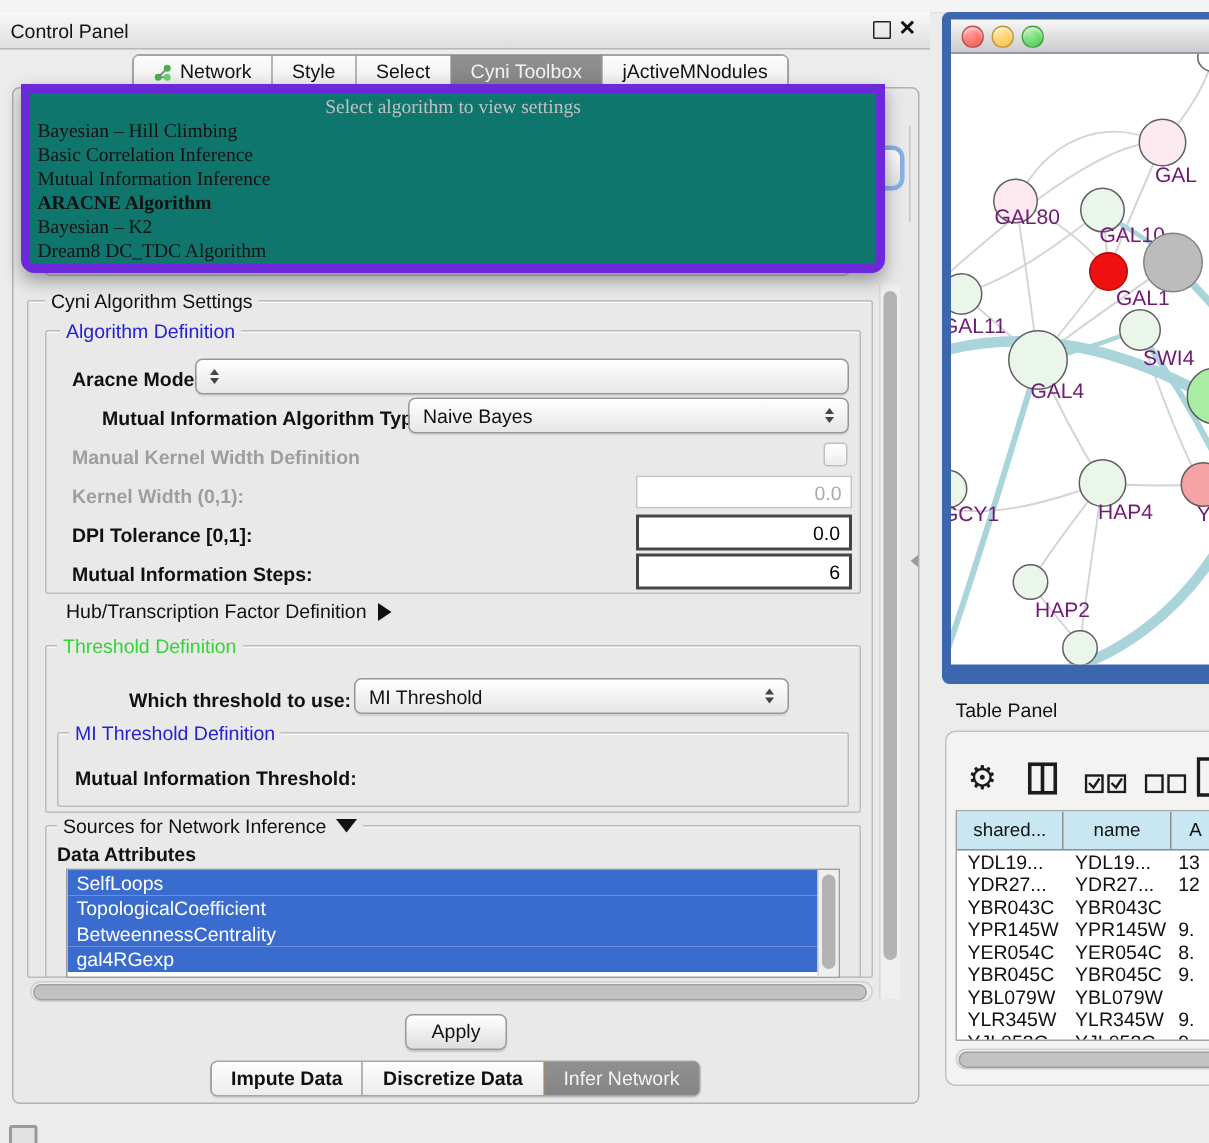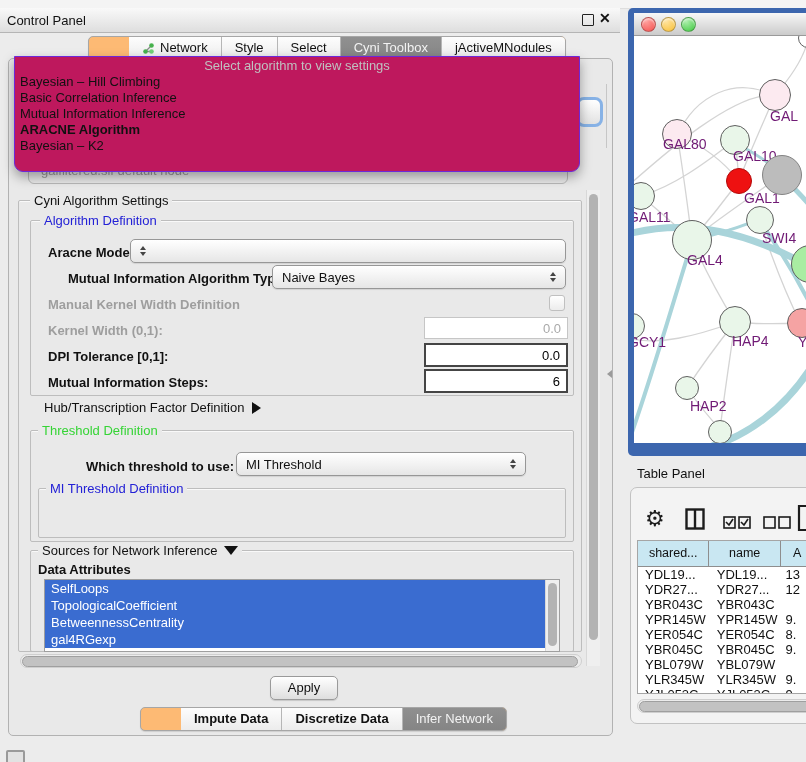--- a/index.html
+++ b/index.html
@@ -6,37 +6,37 @@
   #app{position:relative;width:806px;height:762px;background:#ececec;overflow:hidden;
        font-family:"Liberation Sans",sans-serif;color:#111;}
   .abs{position:absolute;}
   
   .topstrip{left:0;top:0;width:806px;height:8px;background:#f4f4f4;border-bottom:1px solid #dedede;}
   .titlebar{left:0;top:8px;width:620px;height:24px;background:linear-gradient(#f9f9f9,#dedede);
             border-bottom:1px solid #b5b5b5;display:flex;align-items:center;}
   .titlebar .t{font-size:13px;margin-left:7px;}
   .winbtn-sq{position:absolute;left:582px;top:6px;width:10px;height:10px;border:1.5px solid #222;border-radius:1px;}
   .winbtn-x{position:absolute;left:599px;top:2px;font-size:14px;font-weight:bold;color:#111;}
-  .tabbar{display:flex;border:1px solid #a6a6a6;border-radius:5px;overflow:hidden;background:#fdba74;
-          box-shadow:0 1px 1px rgba(0,0,0,.12);padding-left:40px;}
+  .tabbar{display:flex;border:1px solid #a6a6a6;border-radius:5px;overflow:hidden;background:#a16207;
+          box-shadow:0 1px 1px rgba(0,0,0,.12);}
   .tab{padding:0 13px;height:22px;line-height:22px;font-size:13px;border-right:1px solid #b6b6b6;
        background:linear-gradient(#fdfdfd,#ececec);display:flex;align-items:center;gap:5px;white-space:nowrap;}
   .tab:last-child{border-right:none;}
   .tab.sel{background:linear-gradient(var(--tab_gray),#858585);color:#f3f3f3;}
   .content-panel{left:8px;top:58px;width:603px;height:676px;background:#e9e9e9;
                  border:1px solid #b2b2b2;border-radius:5px;}
   
   .bg-combo{left:28px;top:156px;width:540px;height:28px;border:1px solid #b8b8b8;border-radius:6px;
             background:#e8e8e8;z-index:5;font-size:13px;color:#9a9a9a;line-height:28px;padding-left:12px;box-sizing:border-box;}
   .bg-combo-focus{left:576px;top:97px;width:27px;height:30px;border:3px solid #87b2e6;border-radius:8px;
                   background:linear-gradient(#fff,#e2e2e2);z-index:5;box-sizing:border-box;}
   .etchline{left:606px;top:84px;width:1px;height:64px;background:#c6c6c6;z-index:4;}
   
-  .popup{left:14px;top:56px;width:564px;height:114px;background:#be185d;border:1px solid #6d28d9;
-         border-radius:0 0 9px 9px;box-shadow:0 5px 12px rgba(0,0,0,.35);z-index:50;overflow:hidden;}
+  .popup{left:14px;top:56px;width:564px;height:114px;background:#0f766e;border:6px solid #6d28d9;
+         border-radius:0 0 9px 9px;box-shadow:0 5px 12px rgba(0,0,0,.35);z-index:50;overflow:hidden;font-family:Liberation Serif, serif;}
   .popup .ph{color:#c0c0c0;text-align:center;font-size:13px;height:17px;line-height:17px;}
   .popup .it{font-size:13px;height:16px;line-height:16px;padding-left:5px;white-space:nowrap;}
   .popup .it.bold{font-weight:bold;}
   
   .grp{position:absolute;border:1px solid #bdbdbd;border-radius:2px;box-shadow:inset 0 1px 0 rgba(255,255,255,.7);}
   .grp-title{position:absolute;font-size:13px;background:#e9e9e9;padding:0 4px;white-space:nowrap;}
   .tt-blue{color:var(--title_blue);}
   .tt-green{color:var(--title_green);}
   .lbl{position:absolute;font-size:13px;font-weight:bold;white-space:nowrap;}
   .lbl.dis{color:#9e9e9e;}
@@ -136,20 +136,21 @@
 
   <div class="abs popup">
     <div class="ph">Select algorithm to view settings</div>
     <div>
 
     <div class="it">Bayesian – Hill Climbing</div>
         <div class="it">Basic Correlation Inference</div>
         <div class="it">Mutual Information Inference</div>
         <div class="it bold">ARACNE Algorithm</div>
         <div class="it">Bayesian – K2</div>
+        <div class="it">Dream8 DC_TDC Algorithm</div>
       </div>
   </div>
 
   <div class="abs vscroll" style="left:586px;top:190px;height:476px;">
     <div class="thumb" style="top:4px;height:446px;"></div>
   </div>
 
   <div class="grp" style="left:18px;top:200px;width:562px;height:450px;"></div>
   <div class="grp-title" style="left:30px;top:193px;">Cyni Algorithm Settings</div>
 
@@ -196,20 +197,21 @@
   <div class="combo" style="left:236px;top:452px;width:290px;">
     <span class="txt">MI Threshold</span>
     <span class="stepper">
         <i class="up"></i>
         <i class="dn"></i>
       </span>
   </div>
 
   <div class="grp" style="left:38px;top:488px;width:526px;height:48px;"></div>
   <div class="grp-title tt-blue" style="left:46px;top:481px;">MI Threshold Definition</div>
+  <div class="lbl" style="left:50px;top:511px;">Mutual Information Threshold:</div>
 
   <div class="grp" style="left:30px;top:550px;width:542px;height:100px;"></div>
   <div class="grp-title" style="left:38px;top:543px;">
     <span>Sources for Network Inference</span><span class="tri-d"></span>
   </div>
   <div class="lbl" style="left:38px;top:562px;">Data Attributes</div>
 
   <div class="listbox" style="left:44px;top:579px;width:514px;height:71px;">
     <div>
 

